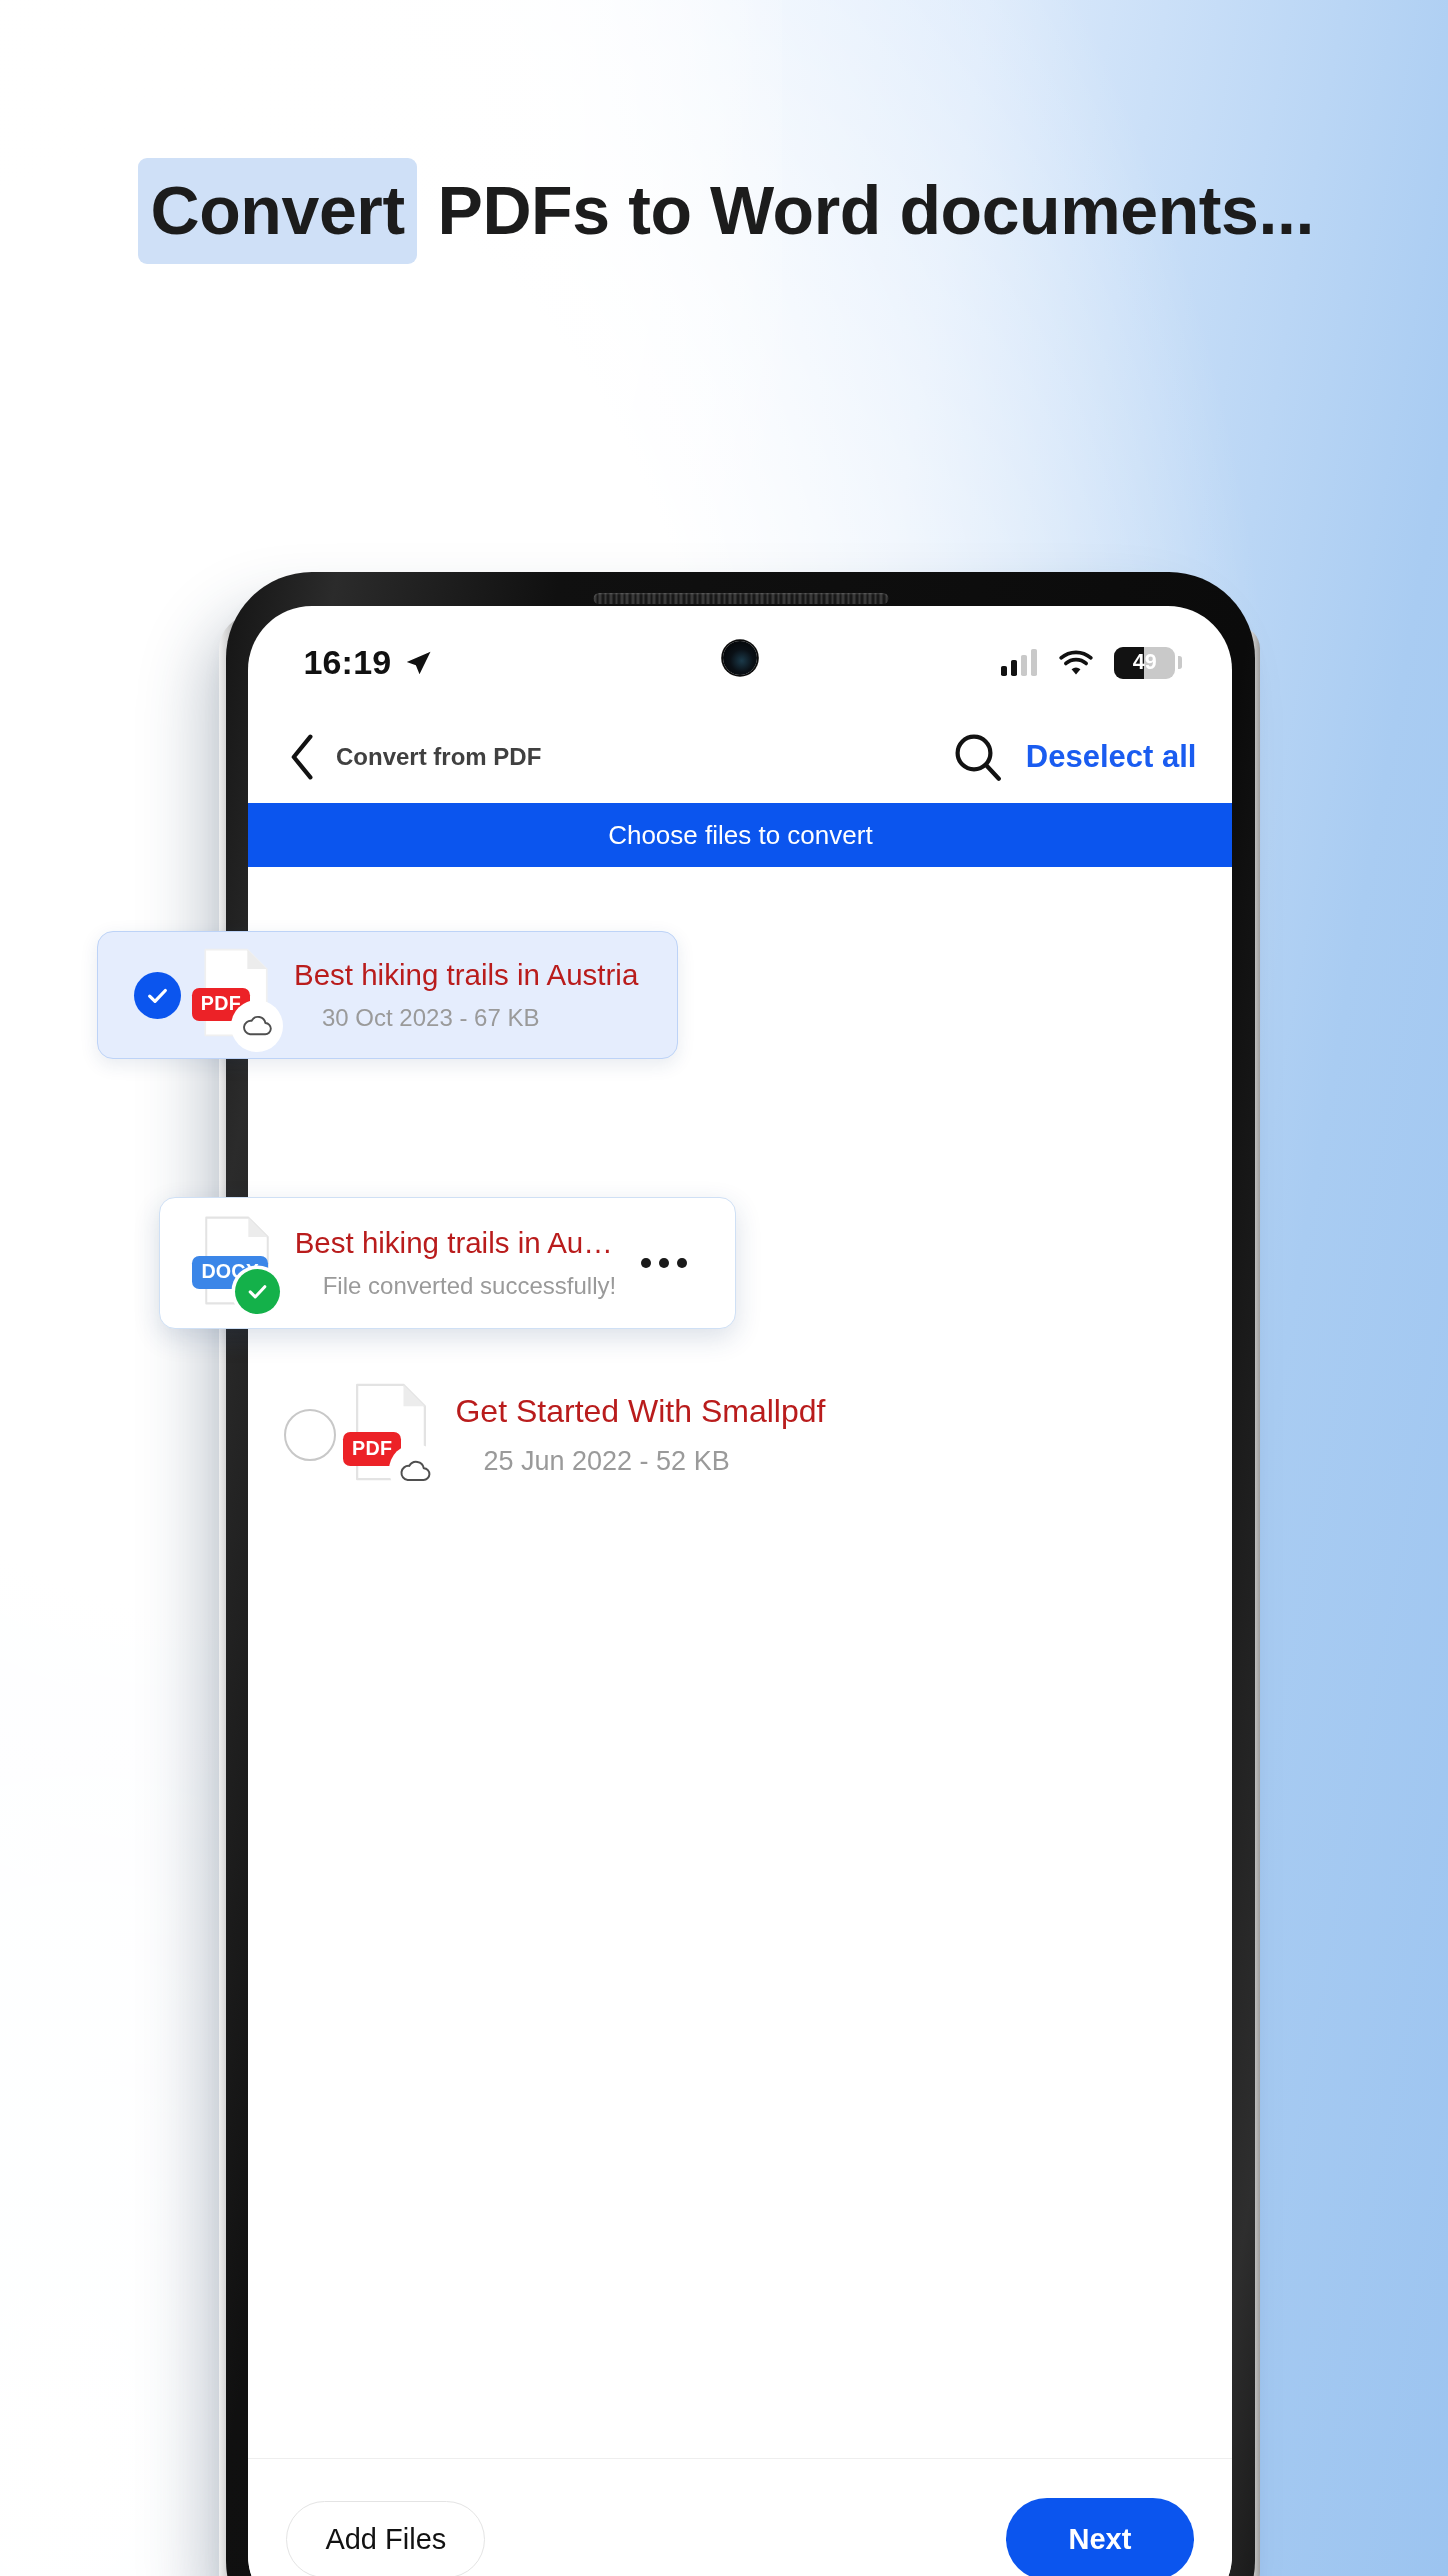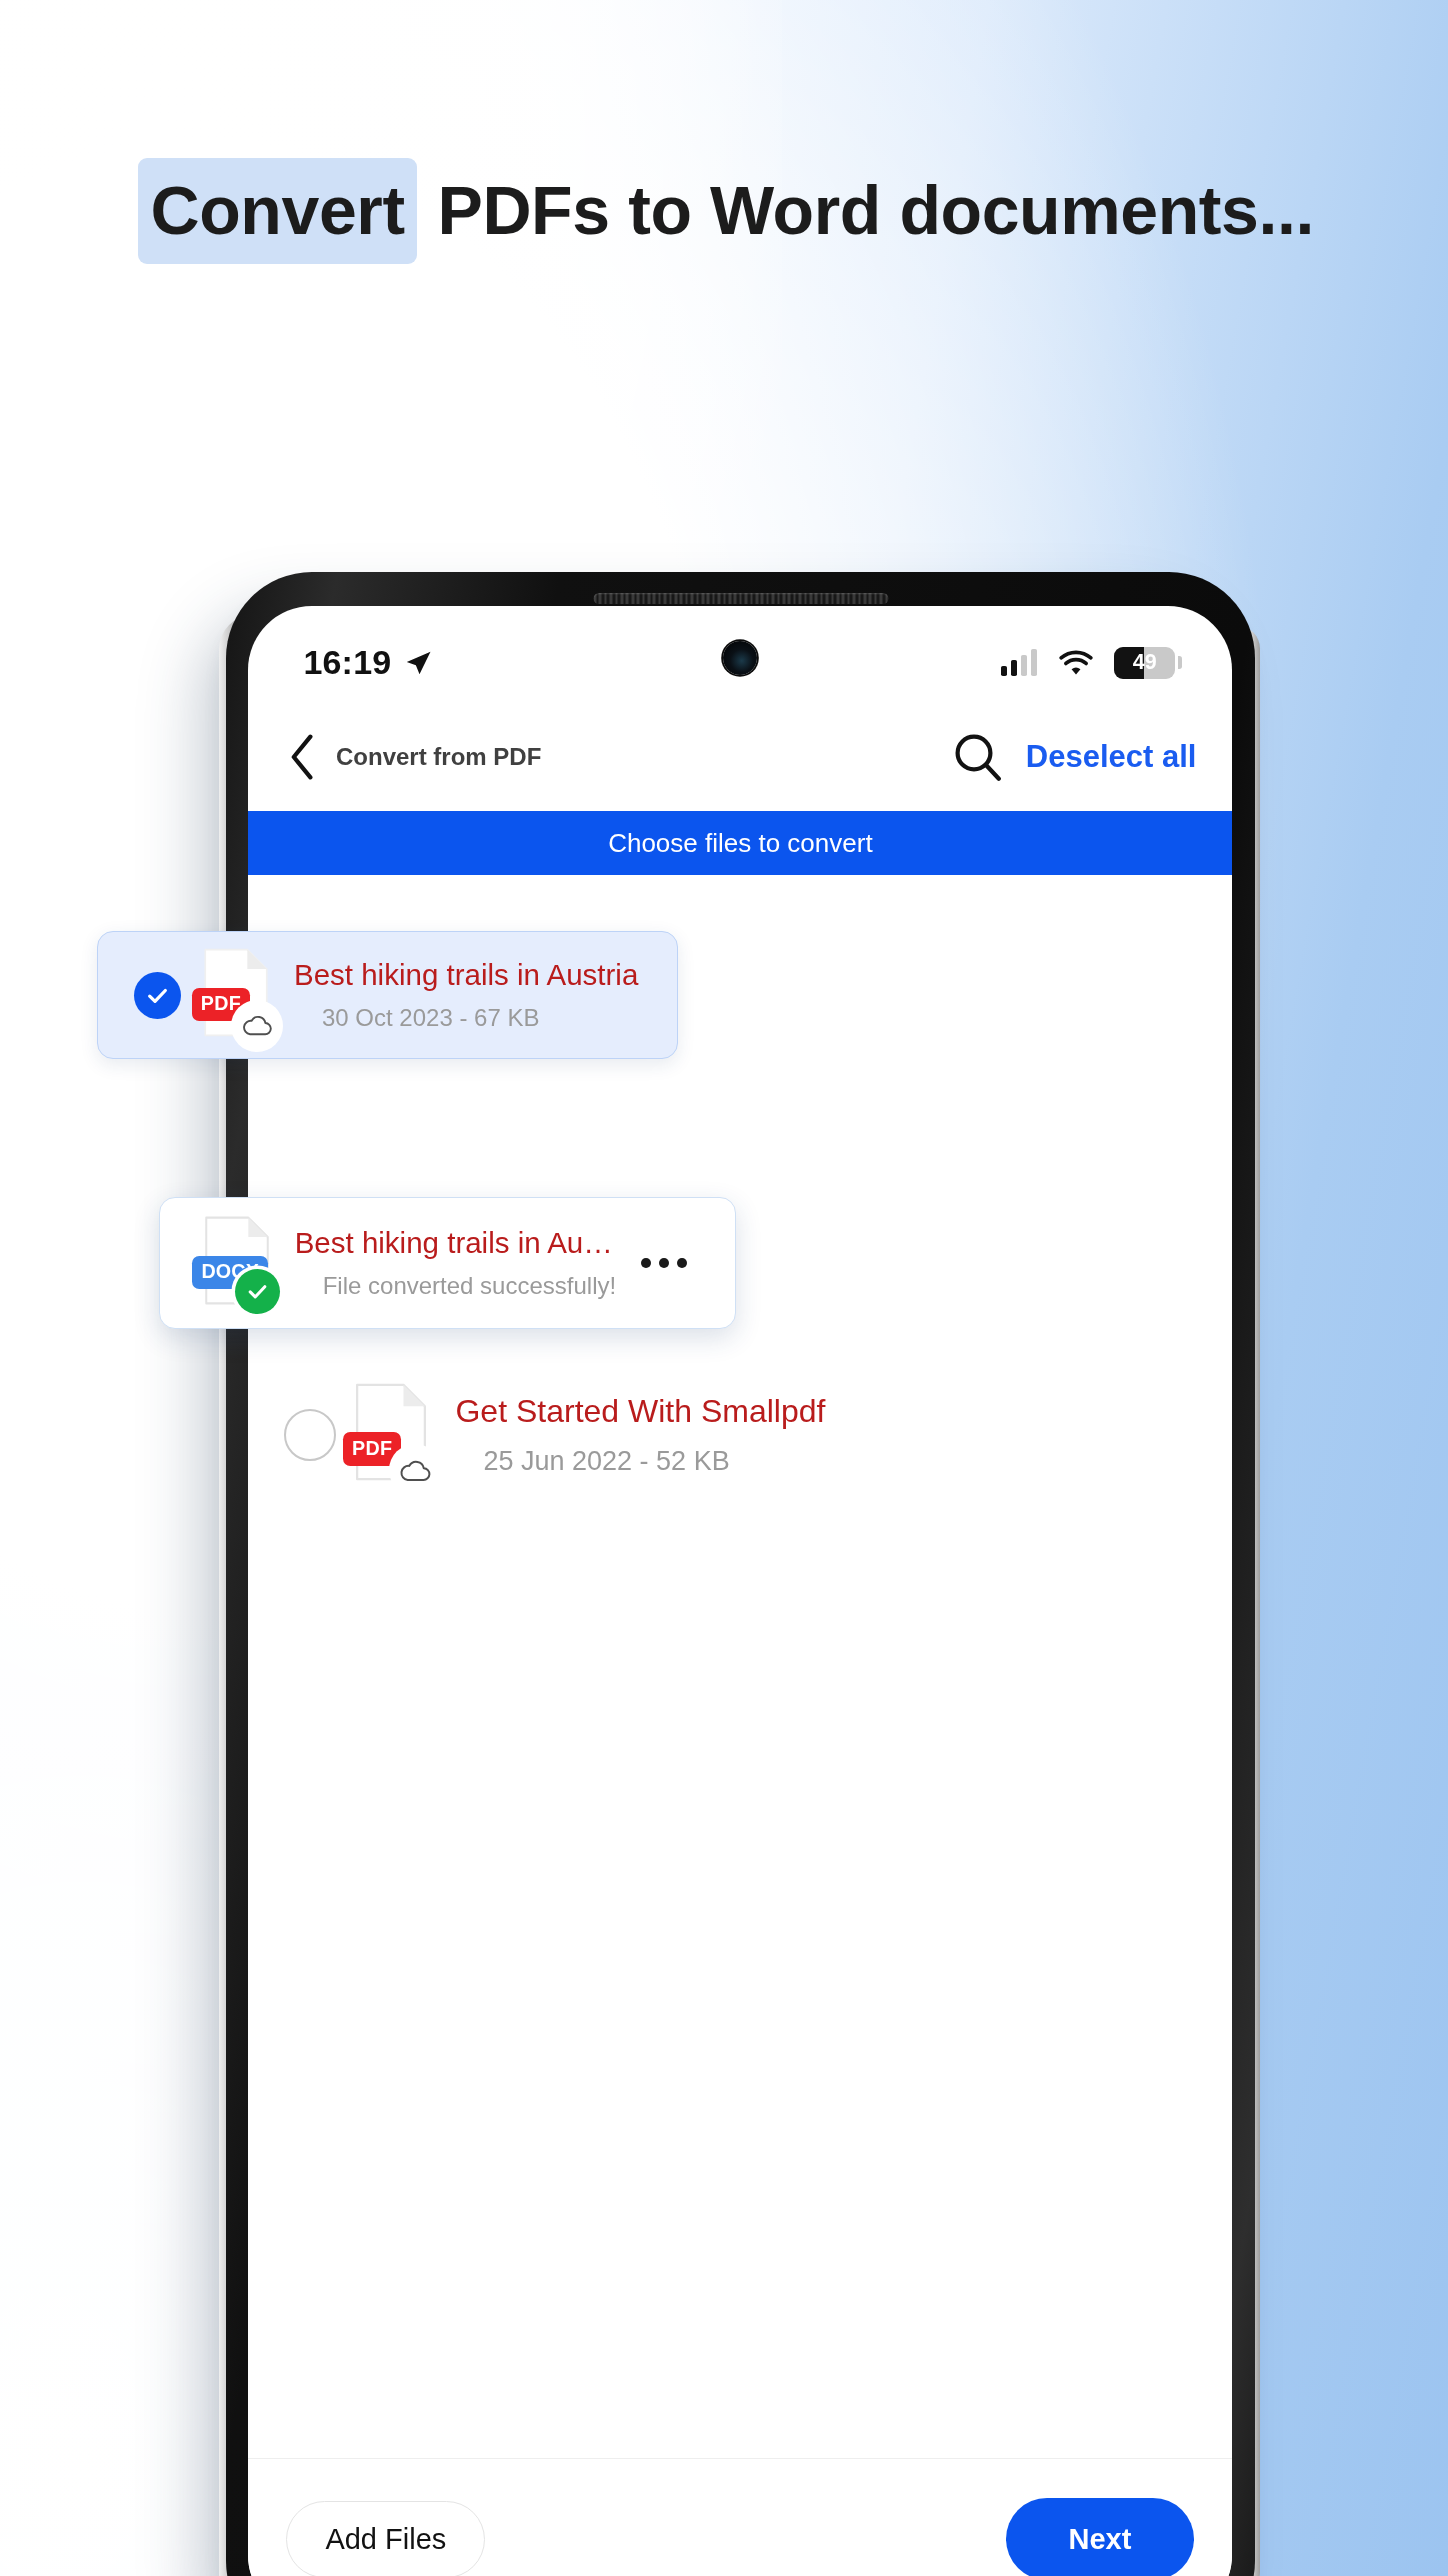--- a/index.html
+++ b/index.html
@@ -271,21 +271,20 @@
   .banner {
     position: absolute;
     left: 0; right: 0;
     top: 197px;
     height: 64px;
     background: #0b55ee;
     display: flex;
     align-items: center;
     justify-content: center;
     z-index: 18;
-    margin-top: 8px;
   }
   .banner span {
     color: #ffffff;
     font-size: 26px;
     font-weight: 500;
   }
 
   
   .file-list {
     position: absolute;

